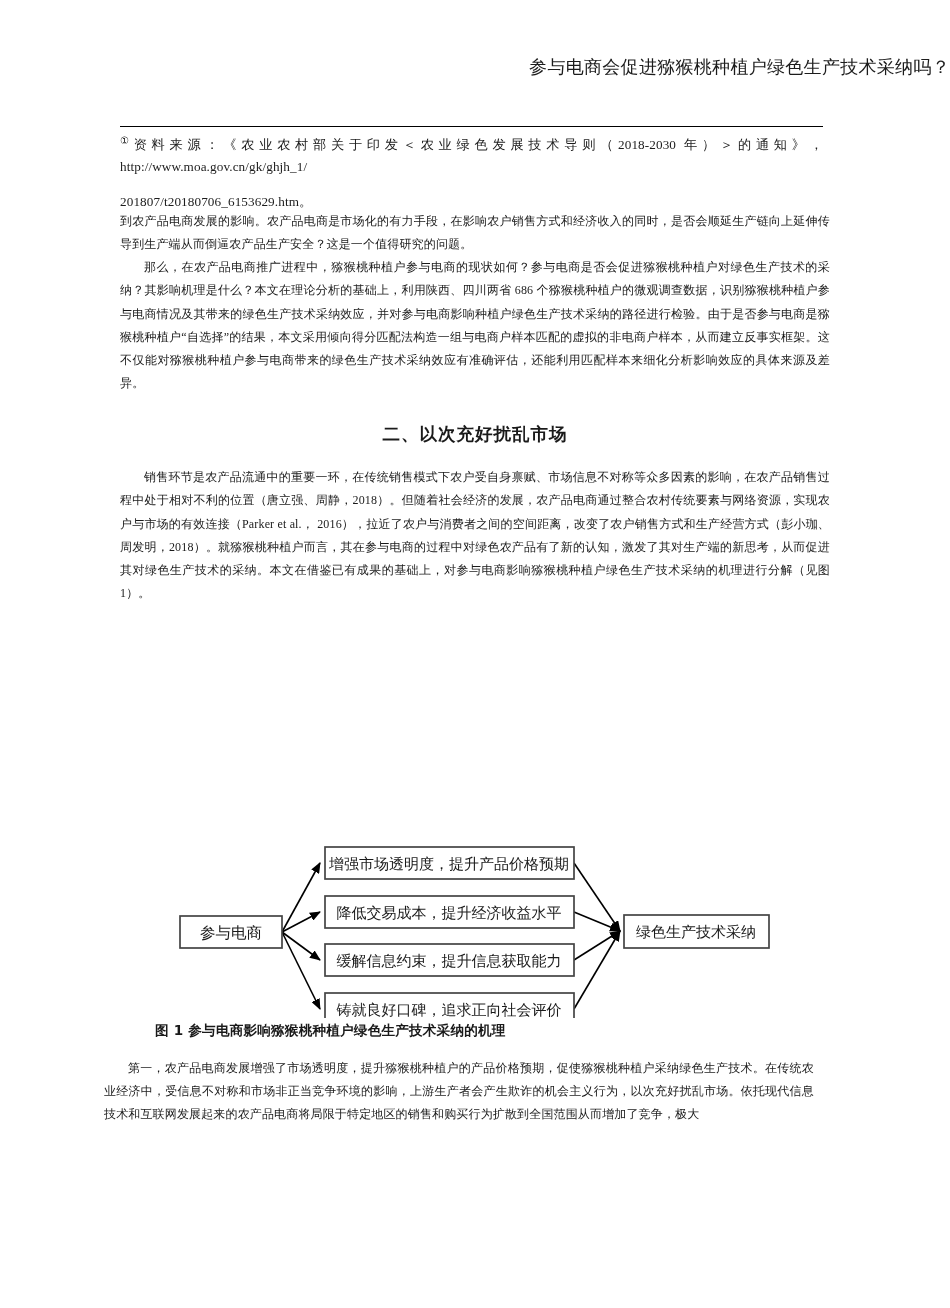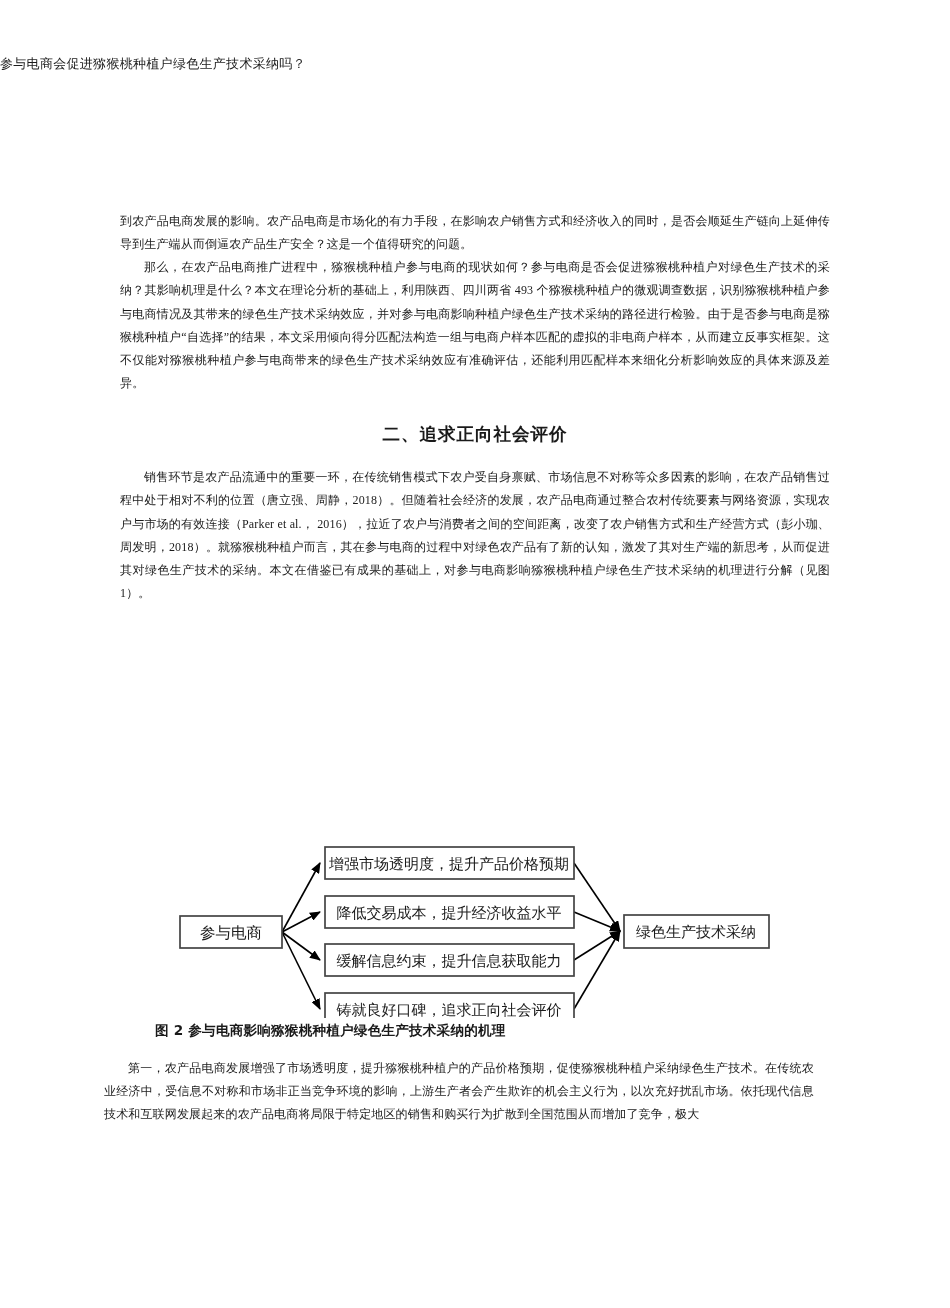--- a/index.html
+++ b/index.html
@@ -22,22 +22,22 @@
     width: 950px;
     height: 1308px;
   }
 
   
   .running-header {
     position: absolute;
     left: 0;
     top: 55px;
     width: 950px;
-    text-align: left;
-    font-size: 13px;
+    text-align: right;
+    font-size: 18px;
     letter-spacing: 0.3px;
     color: #1c1c1c;
   }
 
   
   .footnote-zone {
     position: absolute;
     left: 120px;
     top: 126px;
     width: 703px;
@@ -125,25 +125,30 @@
     width: 710px;
   }
 </style>
 </head>
 <body>
 
 <div class="page">
 
   <div class="running-header">参与电商会促进猕猴桃种植户绿色生产技术采纳吗？</div>
 
+  <div class="footnote-zone">
+    <div class="footnote-rule"></div>
+    <div class="footnote-line footnote-line-1"><span class="fn-marker">①</span><span>资料来源：《农业农村部关于印发＜农业绿色发展技术导则（2018-2030 年）＞的通知》，http://www.moa.gov.cn/gk/ghjh_1/</span></div>
+    <div class="footnote-line footnote-line-2">201807/t20180706_6153629.htm。</div>
+  </div>
 
   <div class="body-zone">
     <p class="para">到农产品电商发展的影响。农产品电商是市场化的有力手段，在影响农户销售方式和经济收入的同时，是否会顺延生产链向上延伸传导到生产端从而倒逼农产品生产安全？这是一个值得研究的问题。</p>
-    <p class="para indent">那么，在农产品电商推广进程中，猕猴桃种植户参与电商的现状如何？参与电商是否会促进猕猴桃种植户对绿色生产技术的采纳？其影响机理是什么？本文在理论分析的基础上，利用陕西、四川两省 493 个猕猴桃种植户的微观调查数据，识别猕猴桃种植户参与电商情况及其带来的绿色生产技术采纳效应，并对参与电商影响种植户绿色生产技术采纳的路径进行检验。由于是否参与电商是猕猴桃种植户“自选择”的结果，本文采用倾向得分匹配法构造一组与电商户样本匹配的虚拟的非电商户样本，从而建立反事实框架。这不仅能对猕猴桃种植户参与电商带来的绿色生产技术采纳效应有准确评估，还能利用匹配样本来细化分析影响效应的具体来源及差异。</p>
-    <h2 class="section-head">二、追求正向社会评价</h2>
+    <p class="para indent">那么，在农产品电商推广进程中，猕猴桃种植户参与电商的现状如何？参与电商是否会促进猕猴桃种植户对绿色生产技术的采纳？其影响机理是什么？本文在理论分析的基础上，利用陕西、四川两省 686 个猕猴桃种植户的微观调查数据，识别猕猴桃种植户参与电商情况及其带来的绿色生产技术采纳效应，并对参与电商影响种植户绿色生产技术采纳的路径进行检验。由于是否参与电商是猕猴桃种植户“自选择”的结果，本文采用倾向得分匹配法构造一组与电商户样本匹配的虚拟的非电商户样本，从而建立反事实框架。这不仅能对猕猴桃种植户参与电商带来的绿色生产技术采纳效应有准确评估，还能利用匹配样本来细化分析影响效应的具体来源及差异。</p>
+    <h2 class="section-head">二、以次充好扰乱市场</h2>
     <p class="para indent">销售环节是农产品流通中的重要一环，在传统销售模式下农户受自身禀赋、市场信息不对称等众多因素的影响，在农产品销售过程中处于相对不利的位置（唐立强、周静，2018）。但随着社会经济的发展，农产品电商通过整合农村传统要素与网络资源，实现农户与市场的有效连接（Parker et al.， 2016），拉近了农户与消费者之间的空间距离，改变了农户销售方式和生产经营方式（彭小珈、周发明，2018）。就猕猴桃种植户而言，其在参与电商的过程中对绿色农产品有了新的认知，激发了其对生产端的新思考，从而促进其对绿色生产技术的采纳。本文在借鉴已有成果的基础上，对参与电商影响猕猴桃种植户绿色生产技术采纳的机理进行分解（见图 1）。</p>
   </div>
 
   <div class="figure-zone">
     <svg class="fig-svg" width="710" height="182" viewBox="0 0 710 182">
       <defs>
         <marker id="ah" markerWidth="11" markerHeight="9" refX="10" refY="4.5" orient="auto" markerUnits="userSpaceOnUse">
           <path d="M0,0 L11,4.5 L0,9 Z" fill="#000"></path>
         </marker>
       </defs>
@@ -183,20 +188,20 @@
         <rect x="205" y="157" width="249" height="32" fill="#fff" stroke="#444" stroke-width="1.7"></rect>
         <text x="329" y="179" text-anchor="middle" font-family="'Liberation Serif','DejaVu Serif',serif" font-size="15" fill="#1a1a1a">铸就良好口碑，追求正向社会评价</text>
       </g>
 
       <g>
         <rect x="504" y="79" width="145" height="33" fill="#fff" stroke="#444" stroke-width="1.7"></rect>
         <text x="576" y="101" text-anchor="middle" font-family="'Liberation Serif','DejaVu Serif',serif" font-size="15" fill="#1a1a1a">绿色生产技术采纳</text>
       </g>
     </svg>
 
-    <div class="fig-caption">图 2 参与电商影响猕猴桃种植户绿色生产技术采纳的机理</div>
+    <div class="fig-caption">图 1 参与电商影响猕猴桃种植户绿色生产技术采纳的机理</div>
   </div>
 
   <div class="tail-zone">
     <p class="para indent">第一，农产品电商发展增强了市场透明度，提升猕猴桃种植户的产品价格预期，促使猕猴桃种植户采纳绿色生产技术。在传统农业经济中，受信息不对称和市场非正当竞争环境的影响，上游生产者会产生欺诈的机会主义行为，以次充好扰乱市场。依托现代信息技术和互联网发展起来的农产品电商将局限于特定地区的销售和购买行为扩散到全国范围从而增加了竞争，极大</p>
   </div>
 
 </div>
 
 </body></html>

